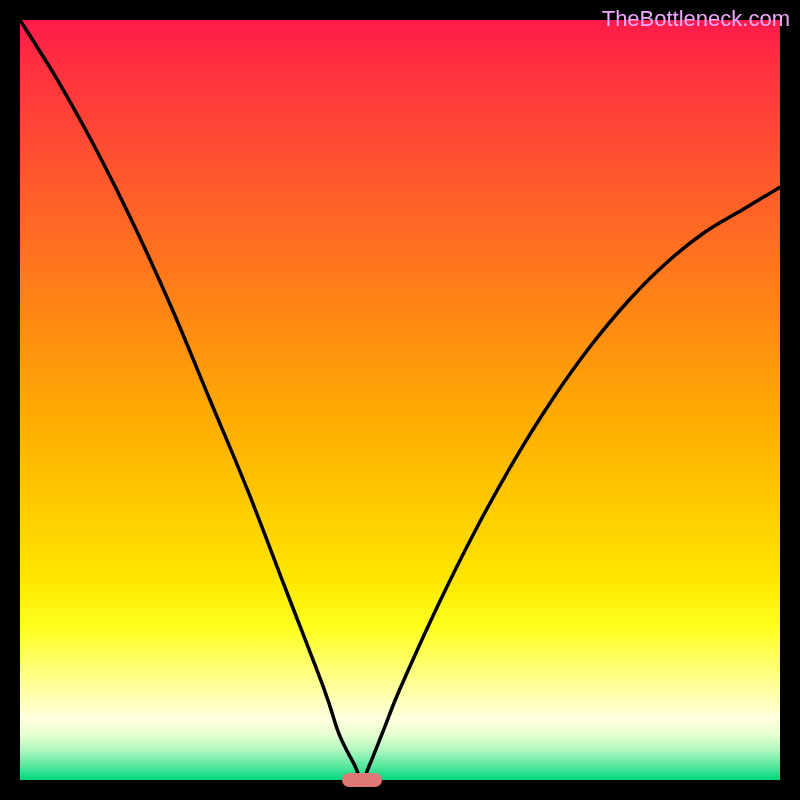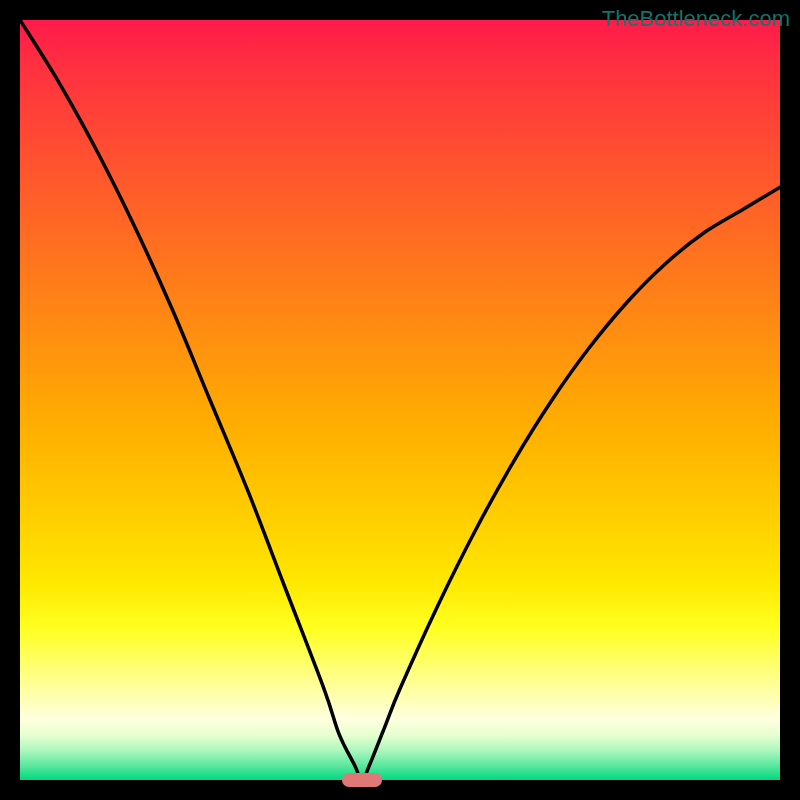--- a/index.html
+++ b/index.html
@@ -9,21 +9,21 @@
     height: 800px;
     background: #000;
     position: relative;
   }
   .watermark {
     position: absolute;
     top: 6px;
     right: 10px;
     font-family: Arial, sans-serif;
     font-size: 22px;
-    color: #0f766e;
+    color: #f0abfc;
     font-weight: 500;
     z-index: 3;
   }
   .plot-area {
     position: absolute;
     left: 20px;
     top: 20px;
     width: 760px;
     height: 760px;
     background: linear-gradient(to bottom,

